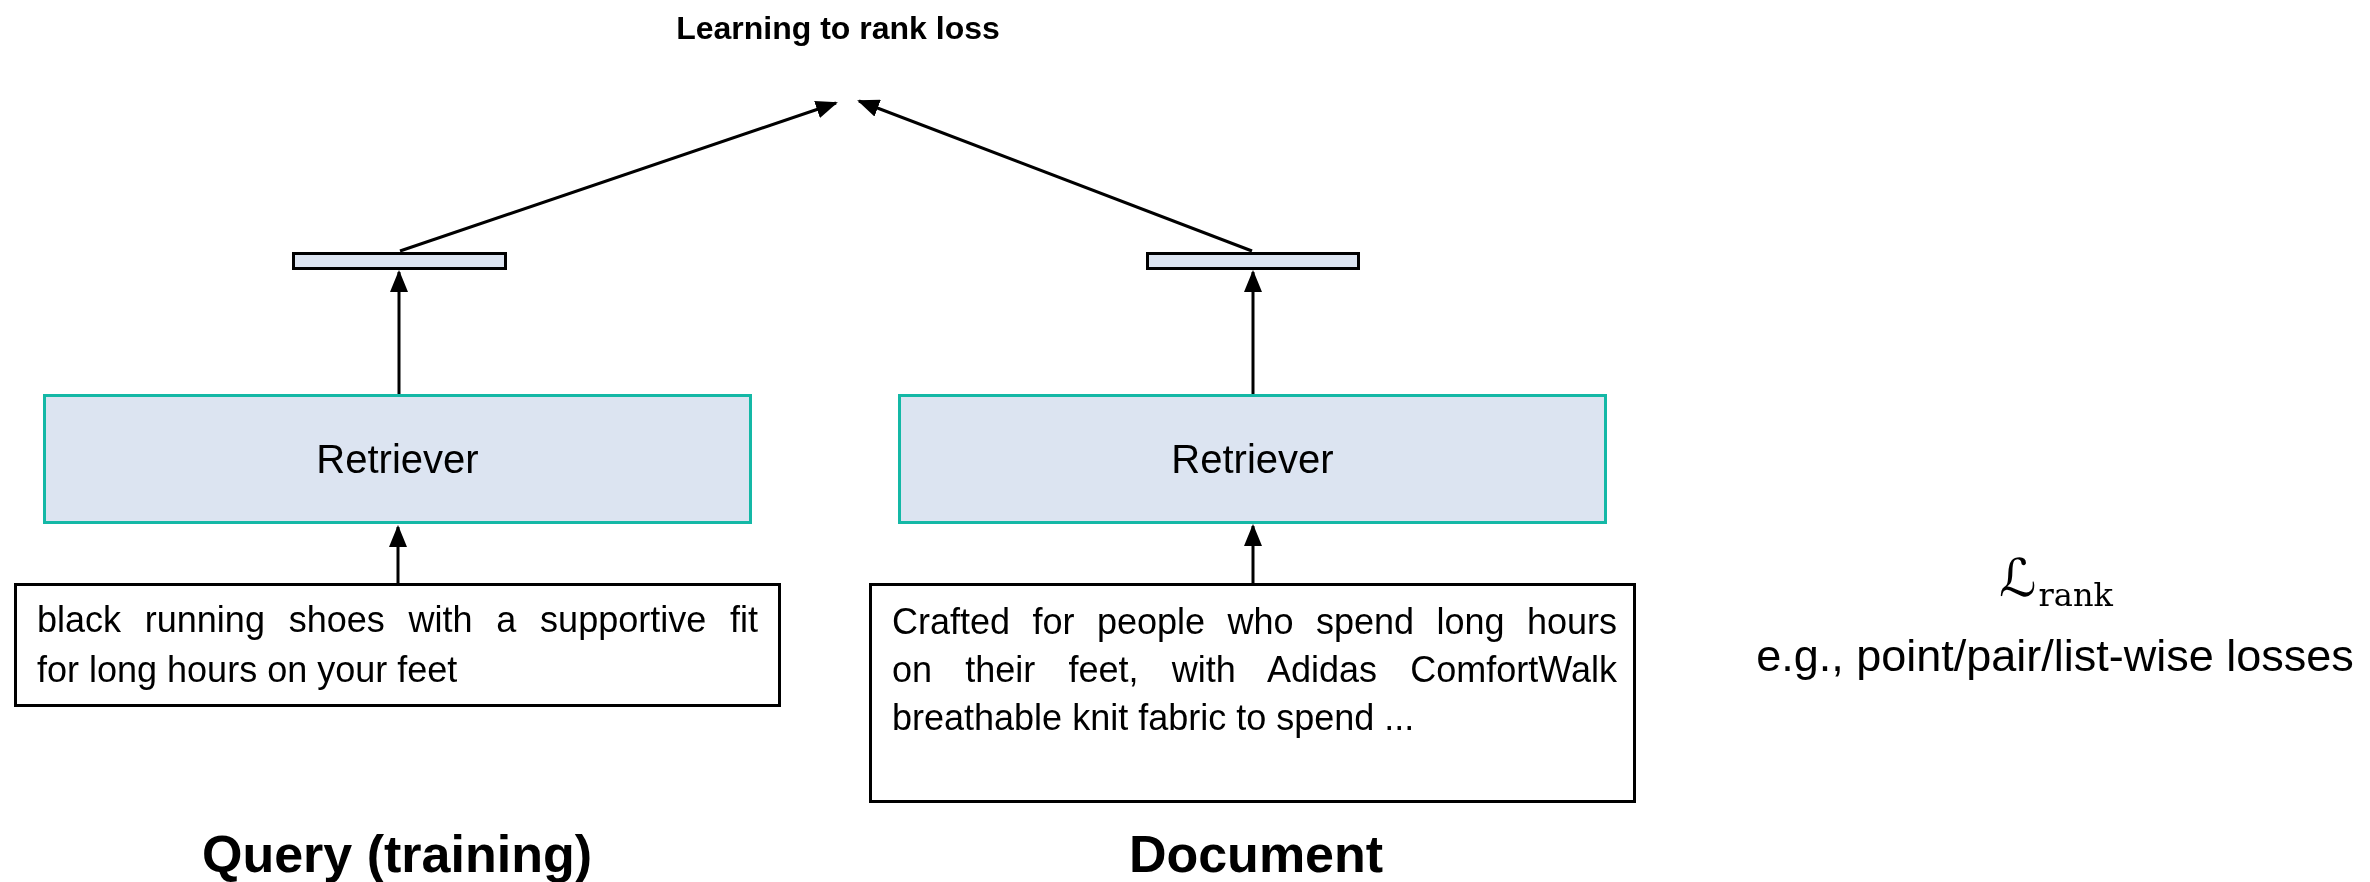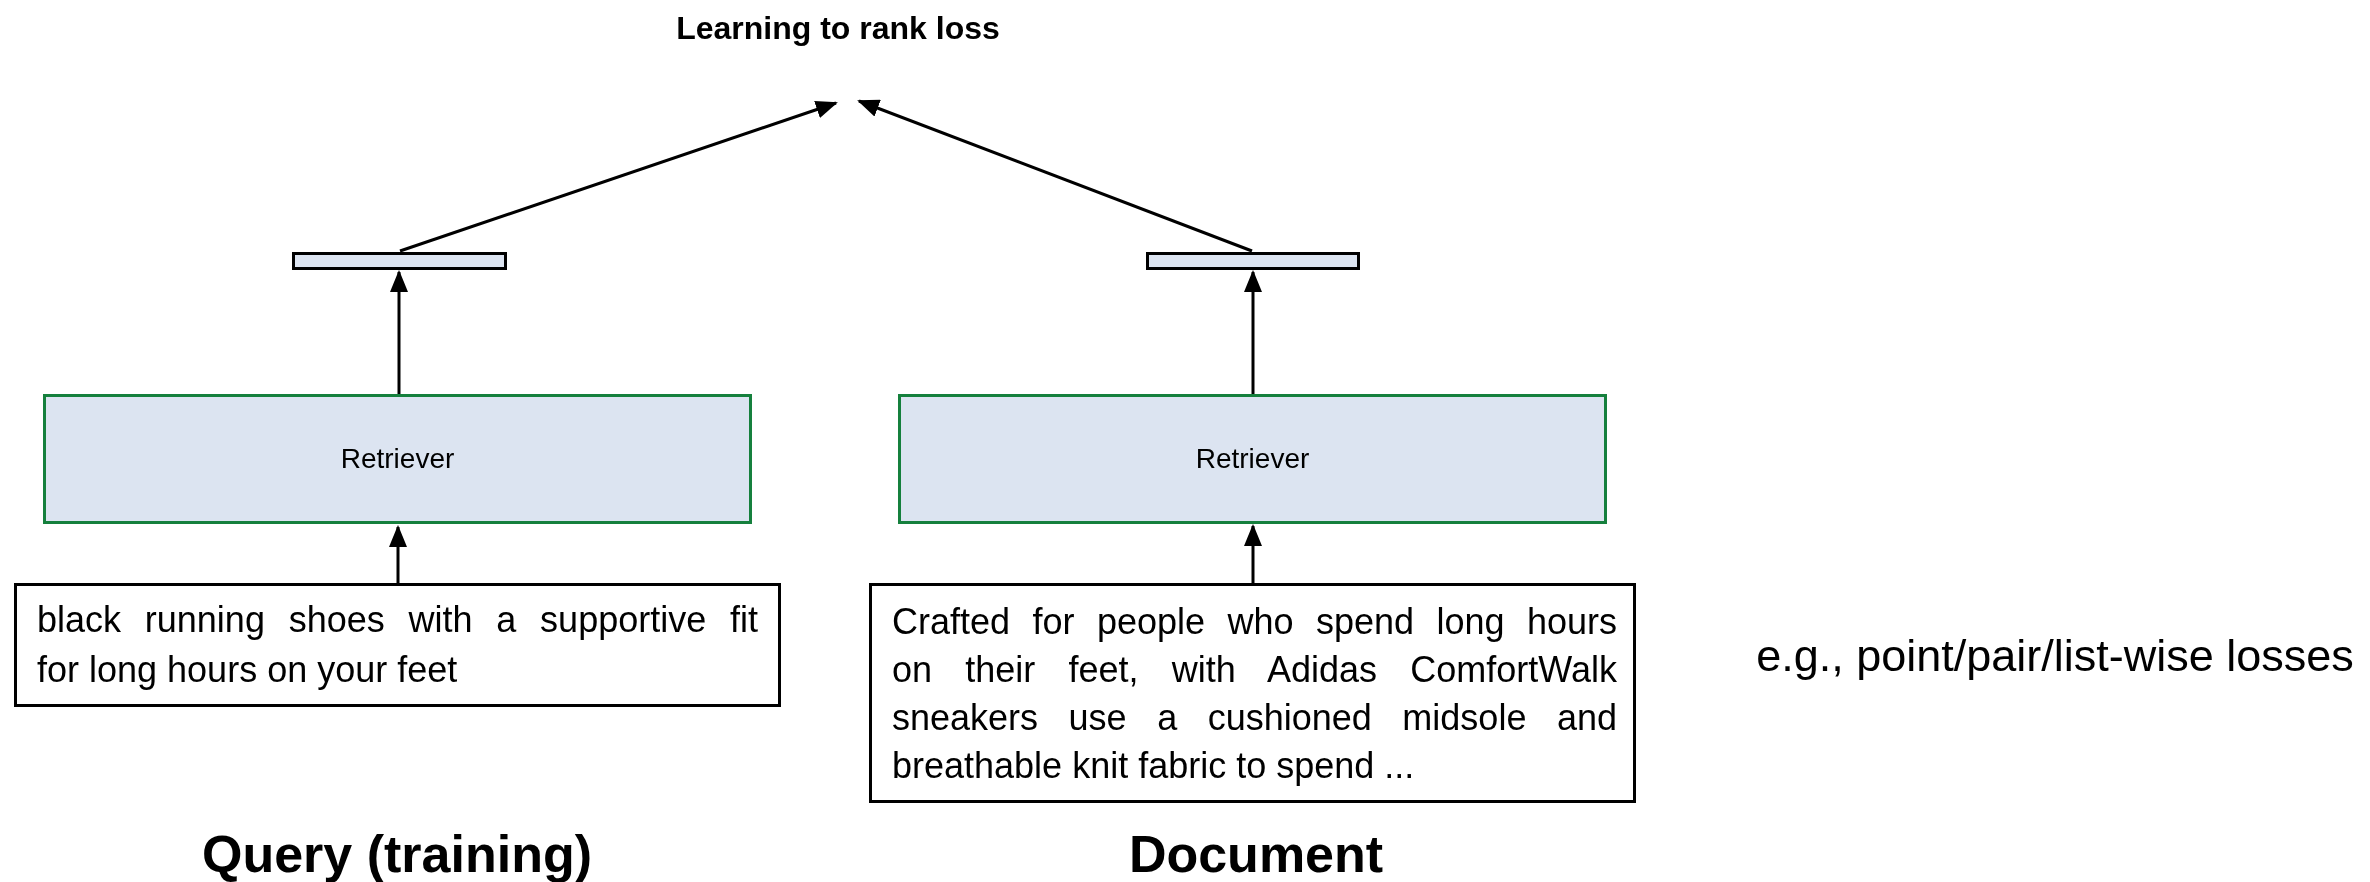--- a/index.html
+++ b/index.html
@@ -40,25 +40,25 @@
     border: 3px solid #000000;
   }
   .bar-left  { left: 292px; top: 252px; width: 209px; }
   .bar-right { left: 1146px; top: 252px; width: 208px; }
   .retriever {
     position: absolute;
     top: 394px;
     width: 703px;
     height: 124px;
     background: #dce4f1;
-    border: 3px solid #15803d;
+    border: 3px solid #14b8a6;
     display: flex;
     align-items: center;
     justify-content: center;
-    font-size: 28px;
+    font-size: 40px;
   }
   .retriever-left  { left: 43px; }
   .retriever-right { left: 898px; }
   .textbox {
     position: absolute;
     top: 583px;
     width: 767px;
     background: #ffffff;
     border: 3px solid #000000;
     box-sizing: border-box;
@@ -140,27 +140,27 @@
   </div>
 
   <div class="textbox query-box">
     <div class="jline">black running shoes with a supportive fit</div>
     <div class="jline last">for long hours on your feet</div>
   </div>
 
   <div class="textbox doc-box">
     <div class="jline">Crafted for people who spend long hours</div>
     <div class="jline">on their feet, with Adidas ComfortWalk</div>
-    <div class="jline">sneakers use a cushioned midsole and</div>
     <div class="jline last">breathable knit fabric to spend ...</div>
   </div>
 
   <div class="caption caption-left">Query (training)</div>
   <div class="caption caption-right">Document</div>
 
+  <div class="loss-symbol"><span>ℒ</span><span class="sub">rank</span></div>
 
   <div class="loss-examples">e.g., point/pair/list-wise losses</div>
 
   <svg class="arrows" viewBox="0 0 2370 882" xmlns="http://www.w3.org/2000/svg">
     <defs>
       <marker id="ah" markerUnits="userSpaceOnUse" markerWidth="22" markerHeight="18" refX="20" refY="9" orient="auto">
         <path d="M0,0 L22,9 L0,18 z" fill="#000000"></path>
       </marker>
     </defs>
     <line x1="400" y1="251" x2="836" y2="103" stroke="#000000" stroke-width="3" marker-end="url(#ah)"></line>

